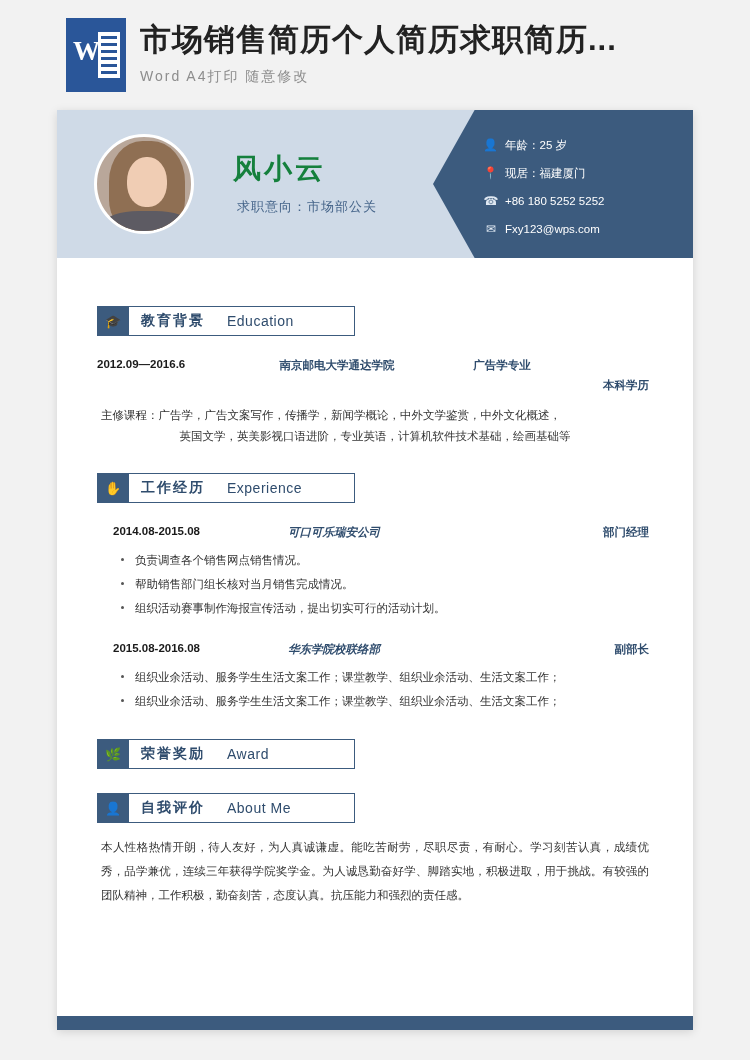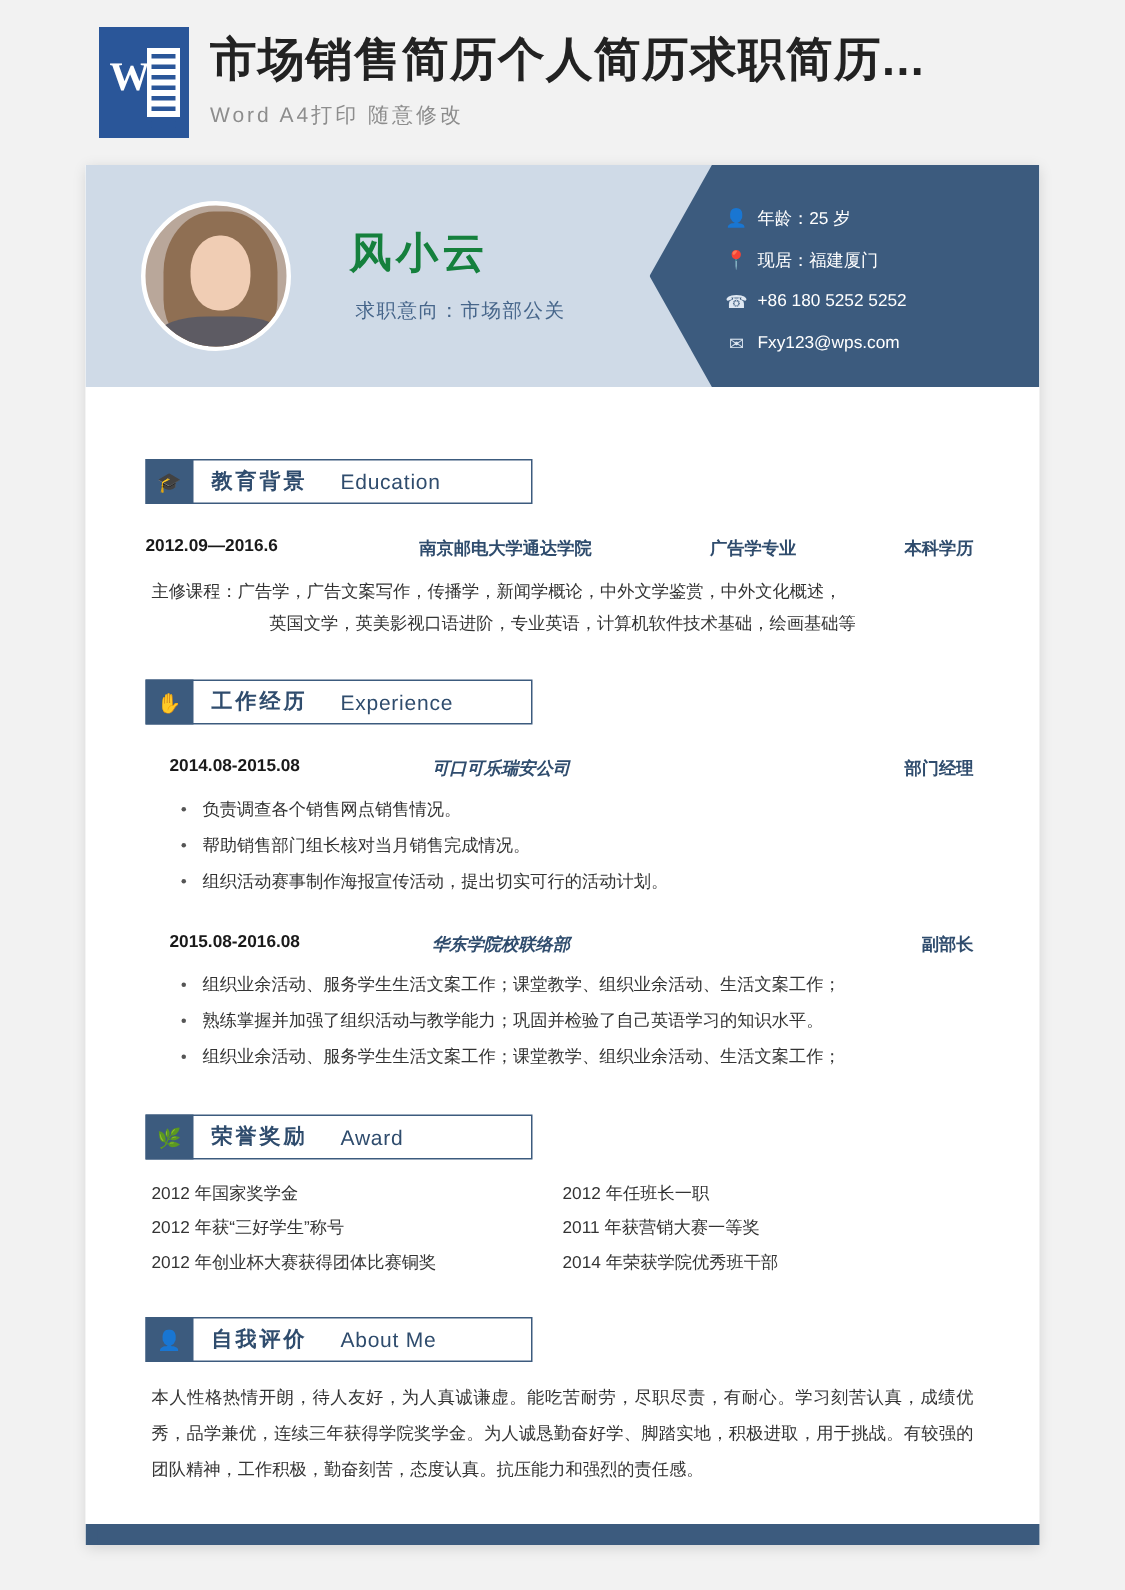--- a/index.html
+++ b/index.html
@@ -223,21 +223,21 @@
 
   .edu-row {
     display: flex;
     margin: 0 44px 0 40px;
     font-size: 11.5px;
     font-weight: bold;
   }
   .edu-row .date { width: 150px; color: #1a1a1a; }
   .edu-row .school { width: 180px; color: #2f4c6d; text-align: center;}
   .edu-row .major { width: 150px; color: #2f4c6d; text-align: center;}
-  .edu-row .degree { flex: 1; color: #2f4c6d; text-align: right; }
+  .edu-row .degree { flex: 1; color: #2f4c6d; text-align: right; margin-top: 20px; }
 
   ul.bullets {
     margin: 8px 44px 0 64px;
     padding: 0;
     list-style: none;
   }
   ul.bullets li {
     position: relative;
     font-size: 11.5px;
     color: #333;
@@ -383,38 +383,29 @@
     </ul>
 
     <div style="height:22px"></div>
     <div class="job-row">
       <div class="date">2015.08-2016.08</div>
       <div class="org">华东学院校联络部</div>
       <div class="role">副部长</div>
     </div>
     <ul class="bullets">
       <li>组织业余活动、服务学生生活文案工作；课堂教学、组织业余活动、生活文案工作；</li>
-      <li>熟练掌握并加强了组织活动与教学能力；巩固并检验了自己英语学习的知识水平。</li>
       <li>组织业余活动、服务学生生活文案工作；课堂教学、组织业余活动、生活文案工作；</li>
     </ul>
 
     <div style="height:26px"></div>
     <div class="section-head">
       <div class="badge">🌿</div>
       <div class="cn">荣誉奖励</div>
       <div class="en">Award</div>
     </div>
-    <div class="award-grid">
-      <div>2012 年国家奖学金</div>
-      <div>2012 年任班长一职</div>
-      <div>2012 年获“三好学生”称号</div>
-      <div>2011 年获营销大赛一等奖</div>
-      <div>2012 年创业杯大赛获得团体比赛铜奖</div>
-      <div>2014 年荣获学院优秀班干部</div>
-    </div>
 
     <div style="height:24px"></div>
     <div class="section-head">
       <div class="badge">👤</div>
       <div class="cn">自我评价</div>
       <div class="en">About Me</div>
     </div>
     <div class="about-text">本人性格热情开朗，待人友好，为人真诚谦虚。能吃苦耐劳，尽职尽责，有耐心。学习刻苦认真，成绩优秀，品学兼优，连续三年获得学院奖学金。为人诚恳勤奋好学、脚踏实地，积极进取，用于挑战。有较强的团队精神，工作积极，勤奋刻苦，态度认真。抗压能力和强烈的责任感。</div>
 
     <div class="foot-bar">

